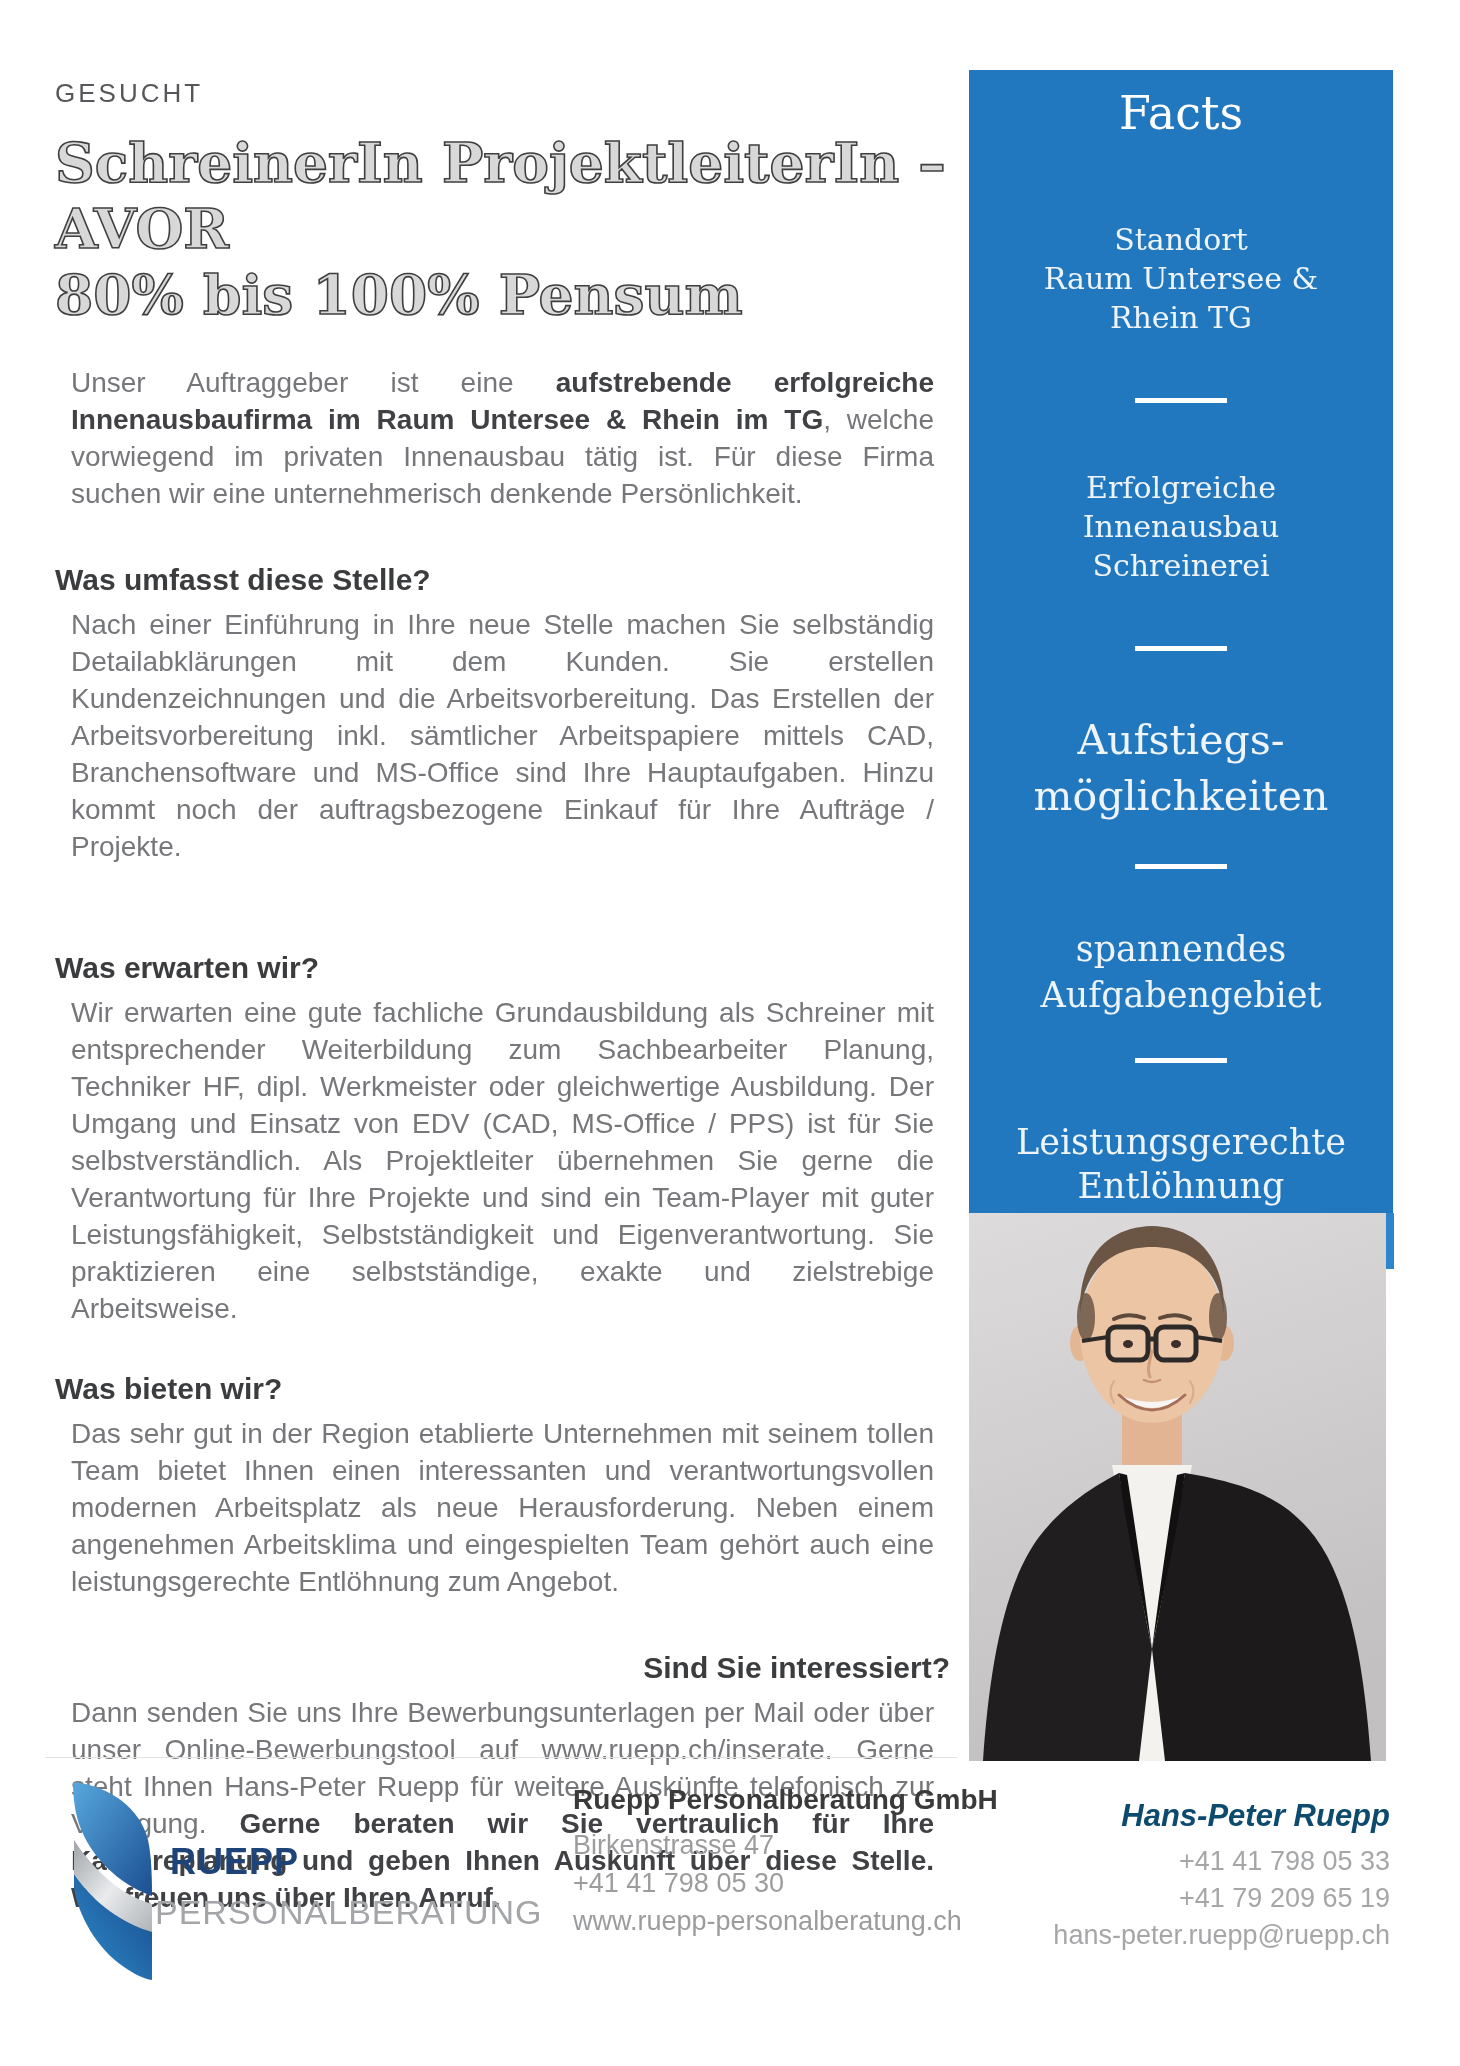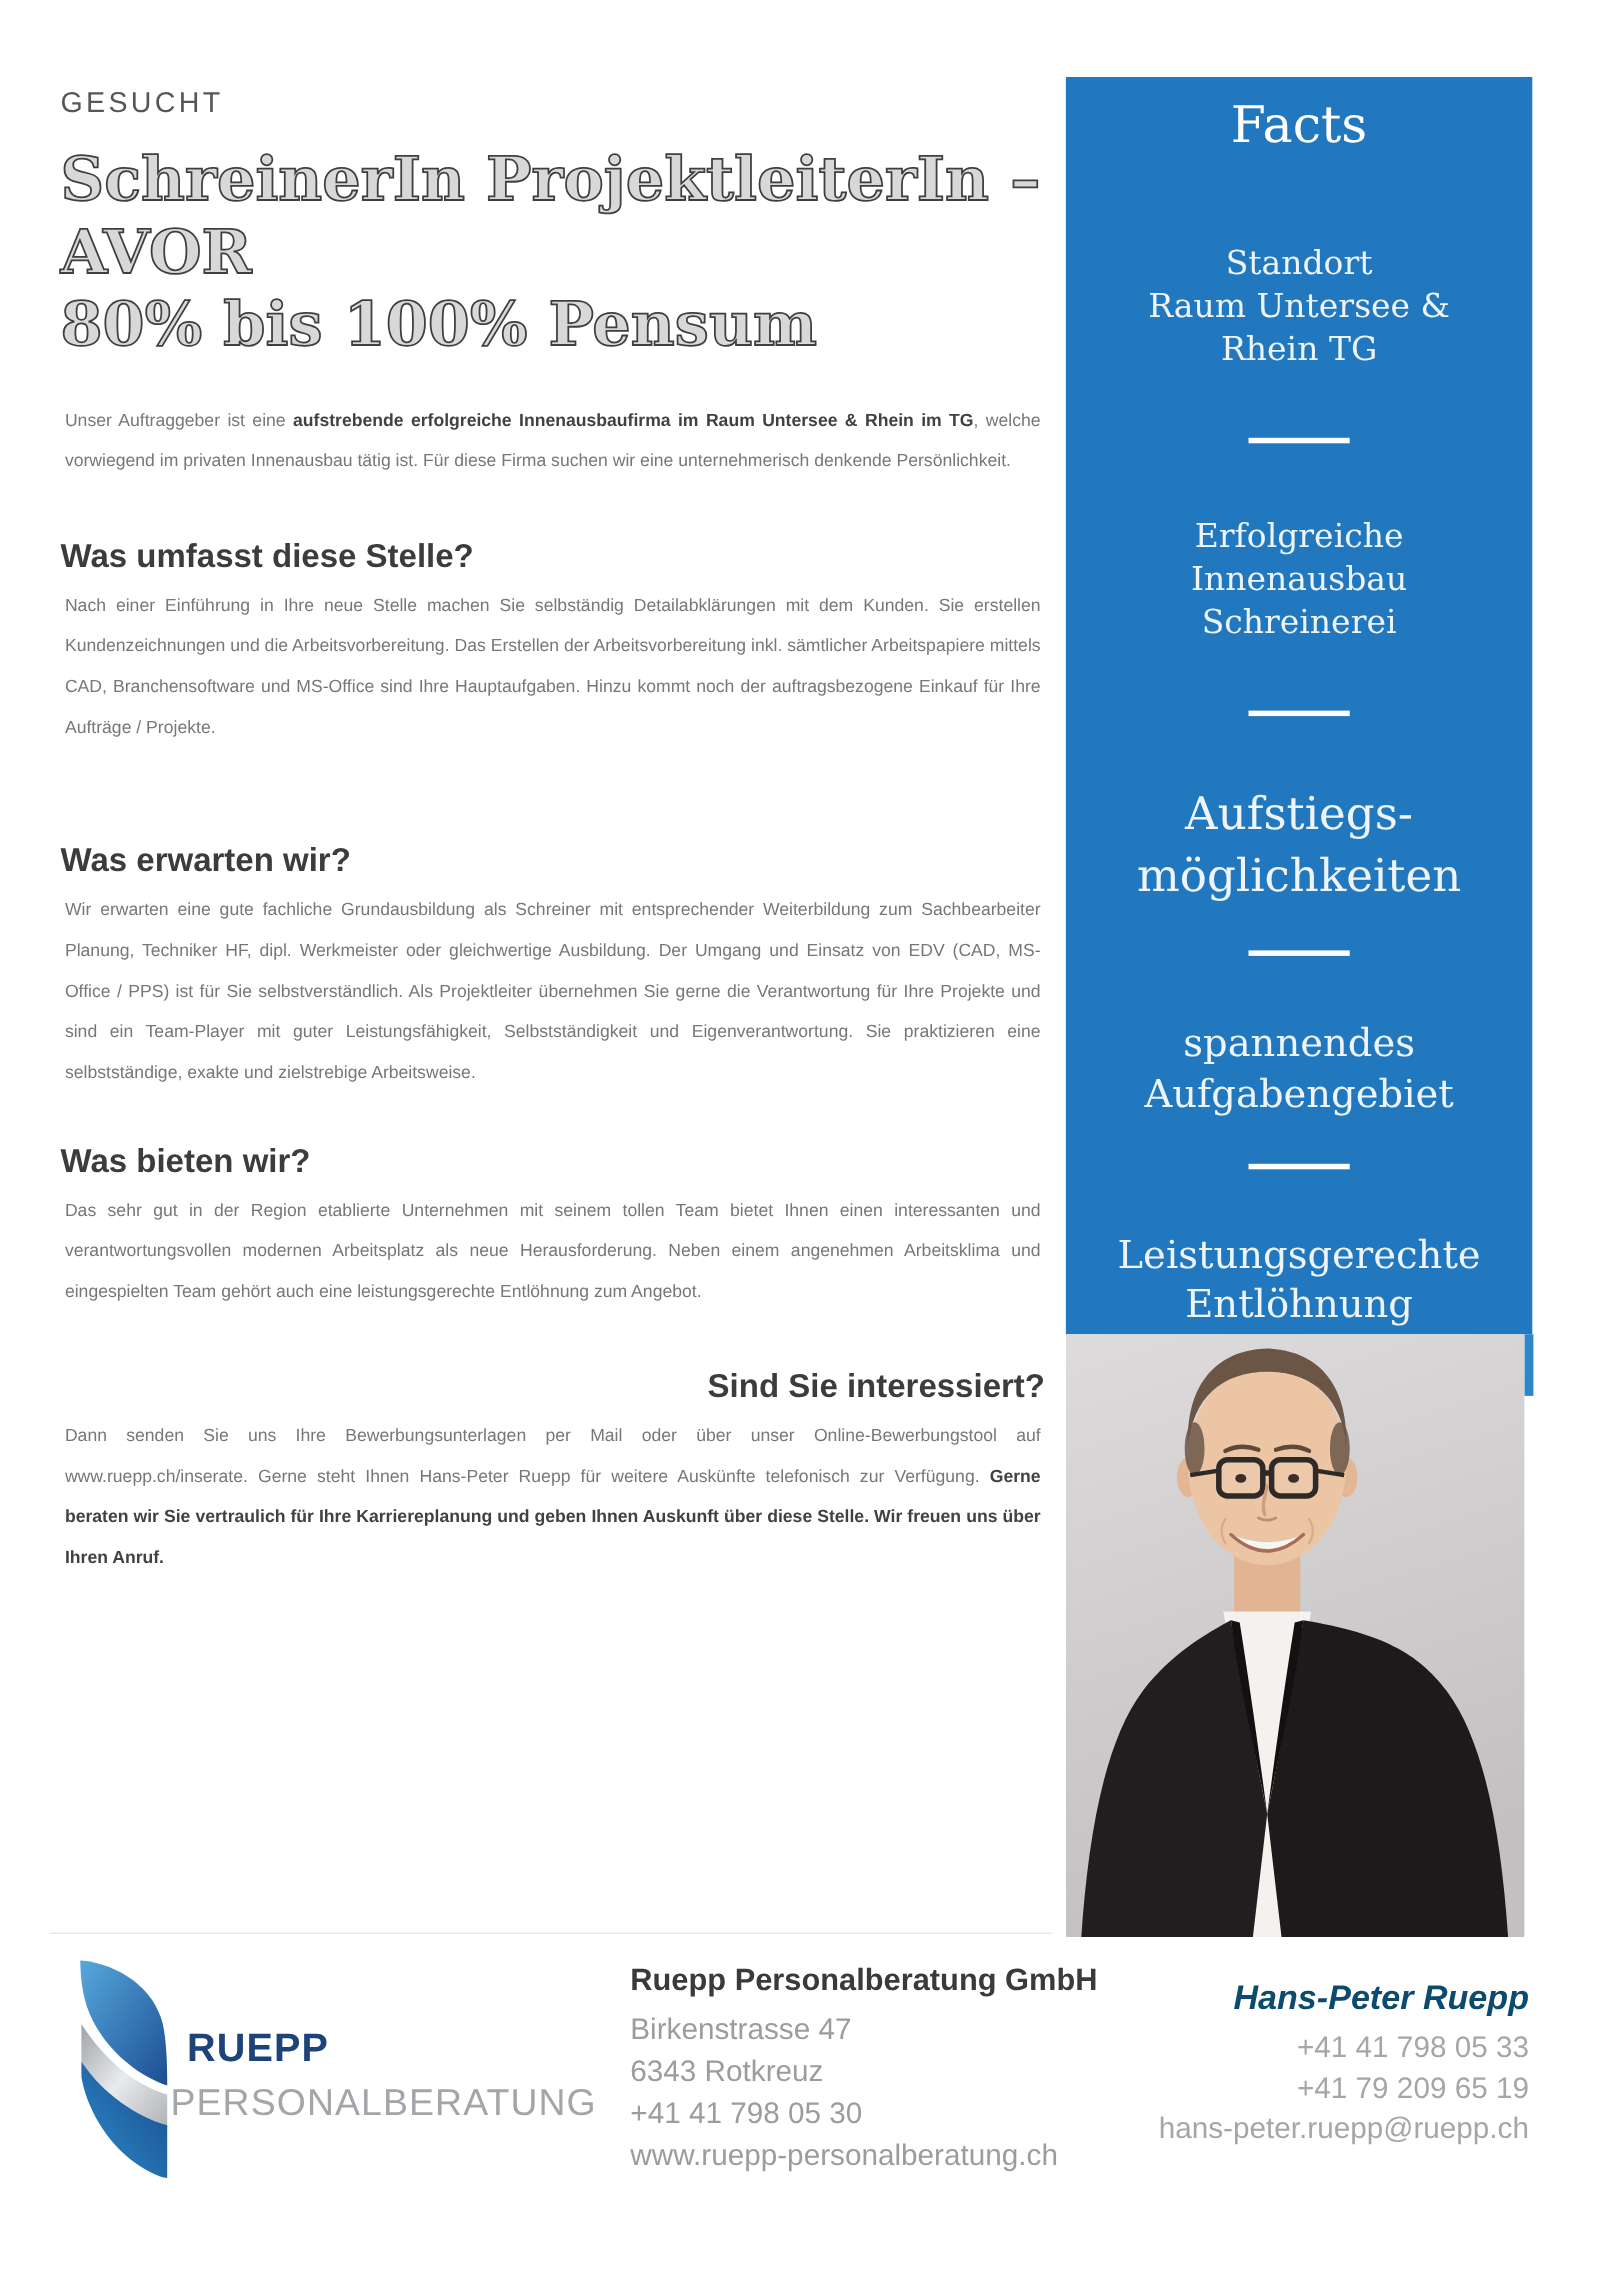--- a/index.html
+++ b/index.html
@@ -5,21 +5,21 @@
   html,body{margin:0;padding:0;background:#ffffff;}
   #page{position:relative;width:1460px;height:2066px;background:#ffffff;overflow:hidden;
         font-family:"Liberation Sans","DejaVu Sans",sans-serif;}
 
   
   .main{position:absolute;left:55px;top:78px;width:895px;}
   .eyebrow{font-size:26px;line-height:30px;letter-spacing:3px;color:#56575a;}
   .title{margin:22px 0 0 0;font-family:"DejaVu Serif","Liberation Serif",serif;font-weight:700;
          font-size:55px;line-height:66px;white-space:pre-line;color:#d8d8d8;
          -webkit-text-stroke:1.6px #3f3f3f;text-shadow:0 1px 0 rgba(255,255,255,.55),0 0 1px rgba(60,60,60,.45);}
-  p.body{margin:4px;font-size:16px;line-height:37px;color:#76777a;text-align:justify;
+  p.body{margin:16px;font-size:28px;line-height:37px;color:#76777a;text-align:justify;
          -webkit-hyphens:manual;hyphens:manual;}
   p.intro{margin-top:36px;}
   .b{font-weight:700;color:#404144;}
   h2.sec{margin:0;font-size:30px;line-height:36px;font-weight:700;color:#3b3c3e;}
   #h0{margin-top:50px;} #h1{margin-top:85px;} #h2{margin-top:44px;} #h3{margin-top:50px;text-align:right;}
   h2.sec + p.body{margin-top:8px;}
 
   
   .sidebar{position:absolute;left:969px;top:70px;width:424px;height:1143px;background:#2278be;
            font-family:"DejaVu Serif","Liberation Serif",serif;color:#eef4fa;}
@@ -172,21 +172,20 @@
       <path d="M5,0 C42,4 72,26 80,58 C83,72 84,90 84,114 C50,102 22,74 11,42 C7,30 5,15 5,0 Z" fill="url(#lgTop)"></path>
       <path d="M6,92 C26,122 56,142 84,150 L84,198 C76,197 66,192 56,185 C28,166 10,132 6,106 Z" fill="url(#lgBot)"></path>
     </svg>
   </div>
   <div class="logo-main">RUEPP</div>
   <div class="logo-sub">PERSONALBERATUNG</div>
 
   <div class="company">
     <div class="company-name">Ruepp Personalberatung GmbH</div>
     <div class="company-line">Birkenstrasse 47</div>
-    <div class="company-line">6343 Rotkreuz</div>
     <div class="company-line">+41 41 798 05 30</div>
     <div class="company-line">www.ruepp-personalberatung.ch</div>
   </div>
 
   <div class="contact">
     <div class="contact-name">Hans-Peter Ruepp</div>
     <div class="contact-line">+41 41 798 05 33</div>
     <div class="contact-line">+41 79 209 65 19</div>
     <div class="contact-line">hans-peter.ruepp@ruepp.ch</div>
   </div>

